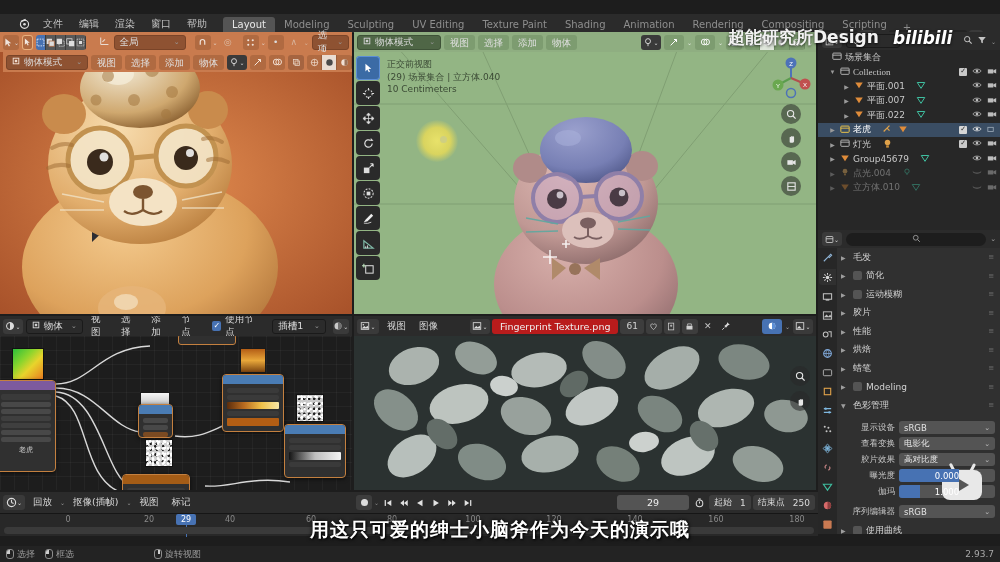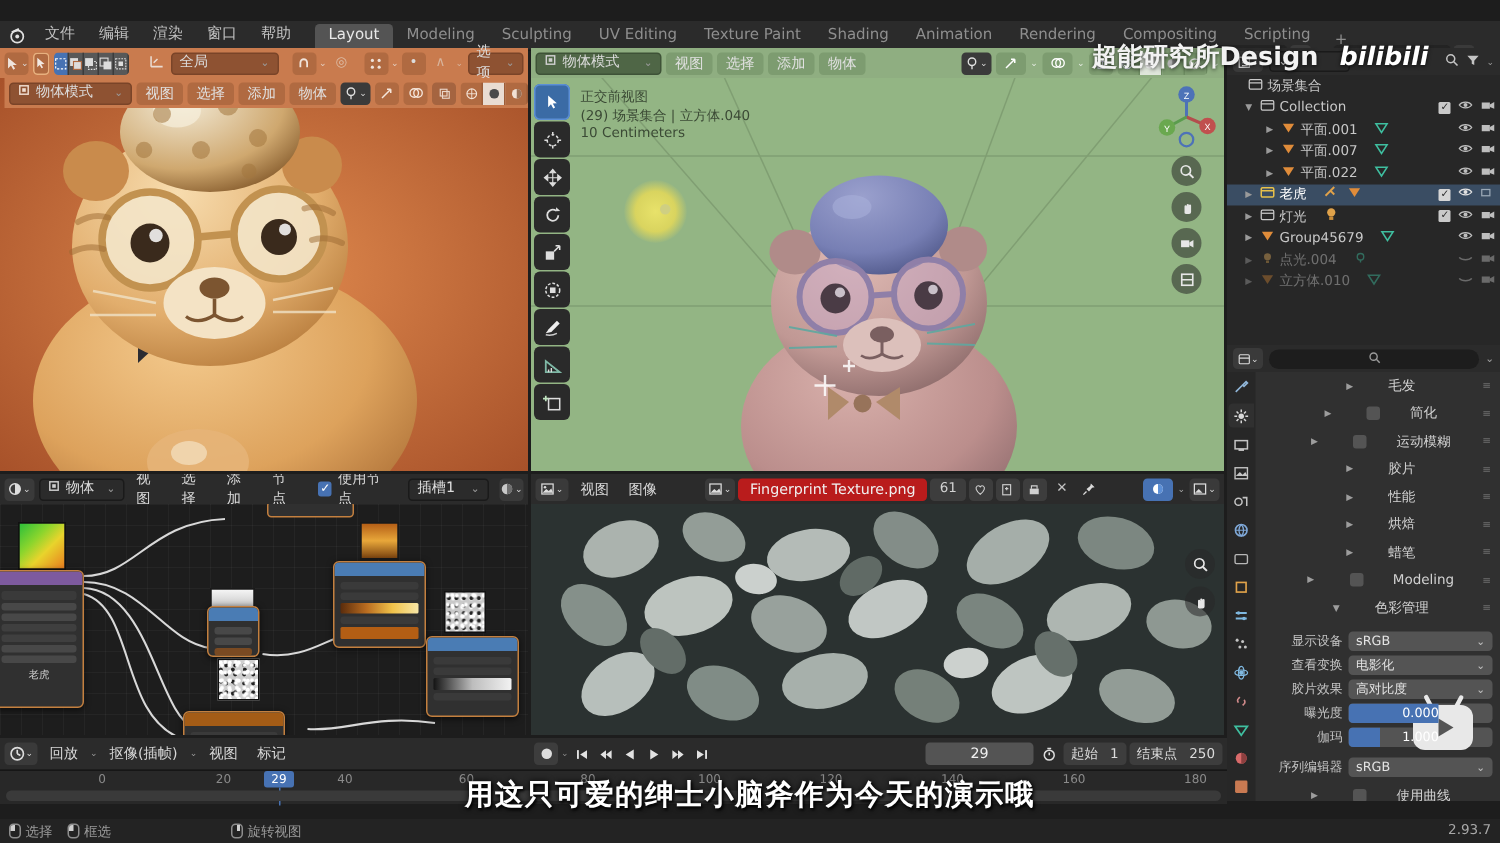--- a/index.html
+++ b/index.html
@@ -12,22 +12,23 @@
   }
   .app { position:absolute; inset:0; }
 
   
   .topbar{
     position:absolute; left:0; top:0; width:1000px; height:14px;
     background:#1d1d1d;
   }
   .menubar{
     position:absolute; left:0; top:14px; width:1000px; height:20px;
-    background:#2b2b2b; display:flex; align-items:flex-start; gap:0;
+    background:#2b2b2b; display:flex; align-items:center; gap:0;
     border-bottom:1px solid #161616;
+    padding-left:13px;
   }
   .blender-logo{ width:22px; height:18px; display:flex; align-items:center; justify-content:center; color:#d8d8d8;}
   .menu-item{ padding:0 8px; height:18px; line-height:18px; color:#c2c2c2; font-size:10px; cursor:default;}
   .wsp-tabs{ display:flex; align-items:flex-end; height:18px; margin-left:8px;}
   .wsp{ padding:0 9px; height:16px; line-height:16px; font-size:10px; color:#8e8e8e;
         border-radius:3px 3px 0 0;}
   .wsp.active{ background:#545454; color:#e8e8e8; }
   .wsp-plus{ padding:0 7px; color:#8e8e8e; }
   .scene-zone{ position:absolute; right:0; top:14px; height:18px; display:flex; align-items:center; gap:2px; padding-right:4px;}
   .pillbox{ background:#232323; border-radius:3px; height:14px; display:flex; align-items:center; padding:0 4px; gap:3px; color:#c0c0c0;}
@@ -130,22 +131,22 @@
   
   .props{ position:absolute; left:818px; top:230px; width:182px; height:304px; background:#303030; overflow:hidden;}
   .props-hdr{ height:18px; background:#2b2b2b; display:flex; align-items:center; gap:4px; padding:0 4px;}
   .searchbox{ flex:1; height:13px; background:#1d1d1d; border-radius:7px; display:flex;
               align-items:center; justify-content:center; color:#6e6e6e; font-size:8px;}
   .tabcol{ position:absolute; left:0; top:18px; width:19px; bottom:0; background:#272727;
            display:flex; flex-direction:column; align-items:center; padding-top:2px; gap:3px;}
   .ptab{ width:17px;height:16px; display:flex;align-items:center;justify-content:center; font-size:9px; color:#a0a0a0;}
   .ptab.on{ background:#303030; border-radius:3px 0 0 3px; color:#e0e0e0;}
   .pbody{ position:absolute; left:19px; top:18px; right:0; bottom:0; overflow:hidden;}
-  .pan{ height:18.5px; display:flex; align-items:center; gap:20px; font-size:9px; color:#d2d2d2; padding-left:4px;
-        position:relative;justify-content:center;}
+  .pan{ height:18.5px; display:flex; align-items:center; gap:4px; font-size:9px; color:#d2d2d2; padding-left:4px;
+        position:relative;}
   .pan .tri{ font-size:6px; color:#9d9d9d; width:8px;}
   .pan .chk{ width:9px;height:9px;background:#545454;border-radius:2px;}
   .pan .grip{ position:absolute; right:5px; color:#6d6d6d; font-size:7px; letter-spacing:1px;}
   .frow{ height:16px; display:flex; align-items:center; gap:4px; padding:0 5px 0 2px; font-size:8.5px;}
   .flabel{ width:56px; text-align:right; color:#c4c4c4; }
   .fval{ flex:1; height:13px; background:#545454; border-radius:3px; display:flex; align-items:center;
          padding:0 5px; color:#e4e4e4; font-size:8.5px; position:relative;}
   .fval .cv{ margin-left:auto; font-size:7px; color:#c0c0c0;}
   .fslider{ flex:1; height:13px; background:#545454; border-radius:3px; position:relative; overflow:hidden;
             display:flex; align-items:center; justify-content:center; font-size:8.5px; color:#fff;}
@@ -1166,21 +1167,21 @@
       <span class="otri"></span>
       <span>
         <svg width="10" height="10" viewBox="0 0 12 12">
             <rect x="1" y="2.5" width="10" height="7.5" rx="1" fill="none" stroke="#c9c9c9" stroke-width="1"></rect>
             <path d="M1 5 h10" stroke="#c9c9c9" stroke-width="1"></path>
           </svg>
       </span>
       <span>场景集合</span>
     </div>
 
-    <div class="orow" style="padding-left:10px;">
+    <div class="orow" style="padding-left:10px;font-family:Liberation Serif, serif;">
       <span class="otri">▼</span>
       <span>
         <svg width="10" height="10" viewBox="0 0 12 12">
             <rect x="1" y="2.5" width="10" height="7.5" rx="1" fill="none" stroke="#c9c9c9" stroke-width="1"></rect>
             <path d="M1 5 h10" stroke="#c9c9c9" stroke-width="1"></path>
           </svg>
       </span>
       <span>Collection</span>
       <span class="right">
         <span style="width:8px;height:8px;background:#c9c9c9;border-radius:1px;display:inline-block;position:relative;">

